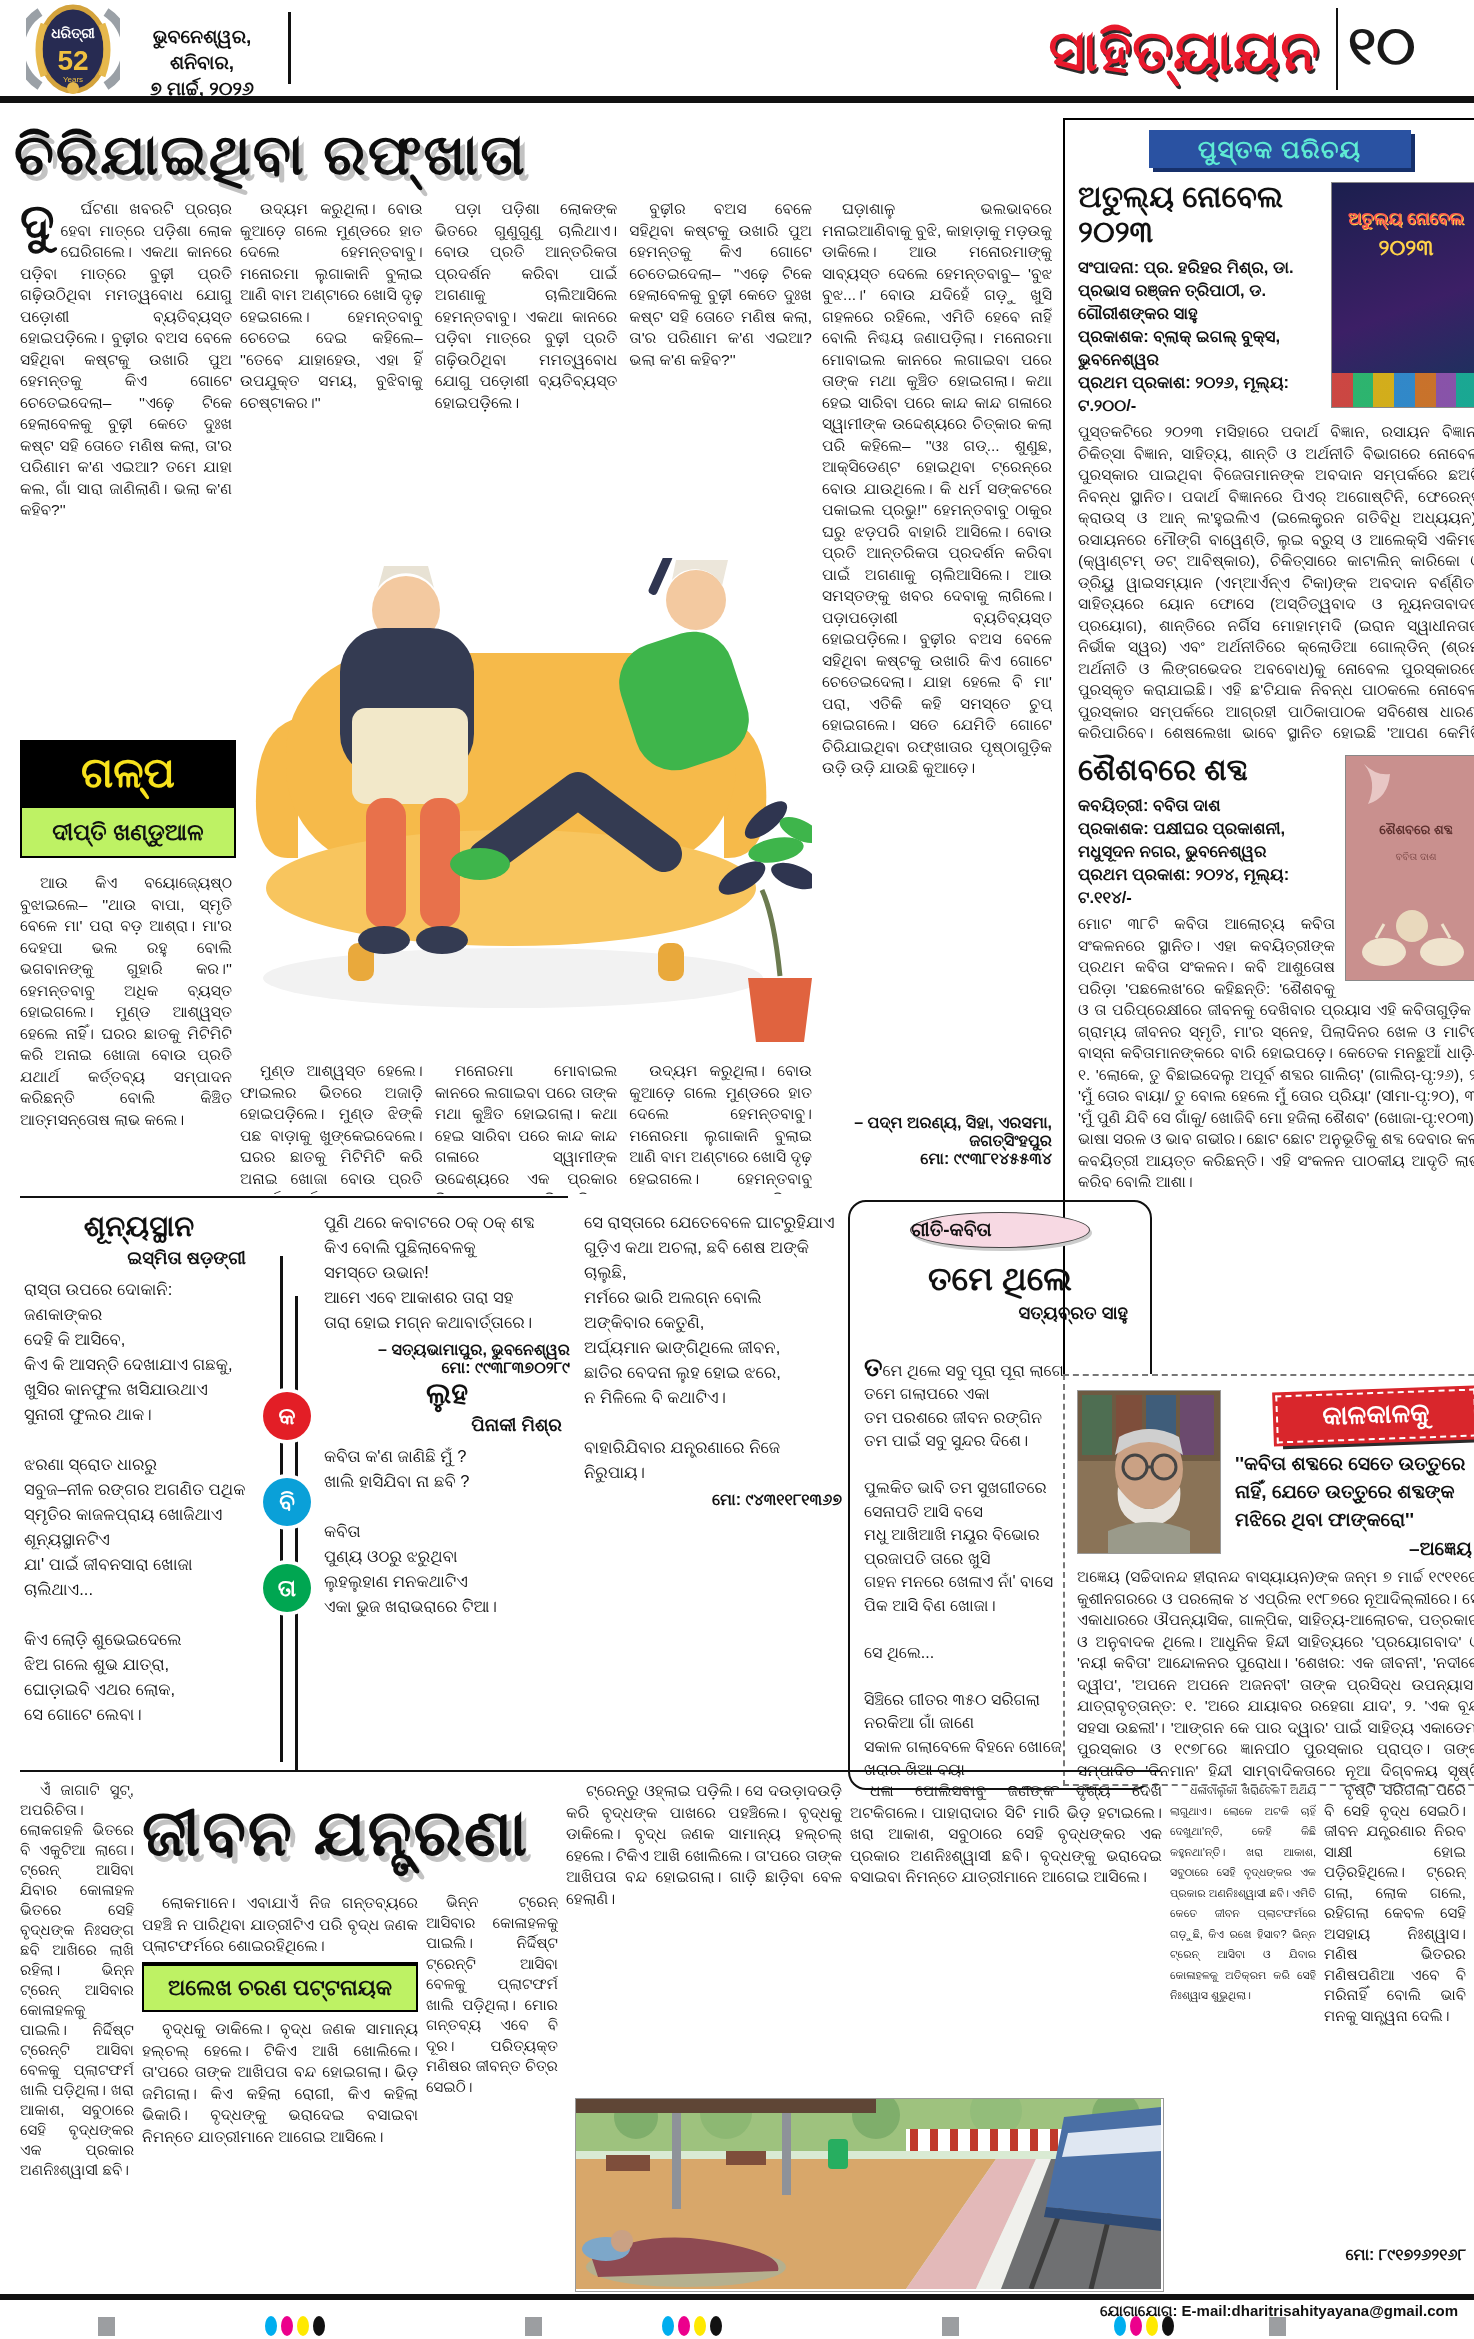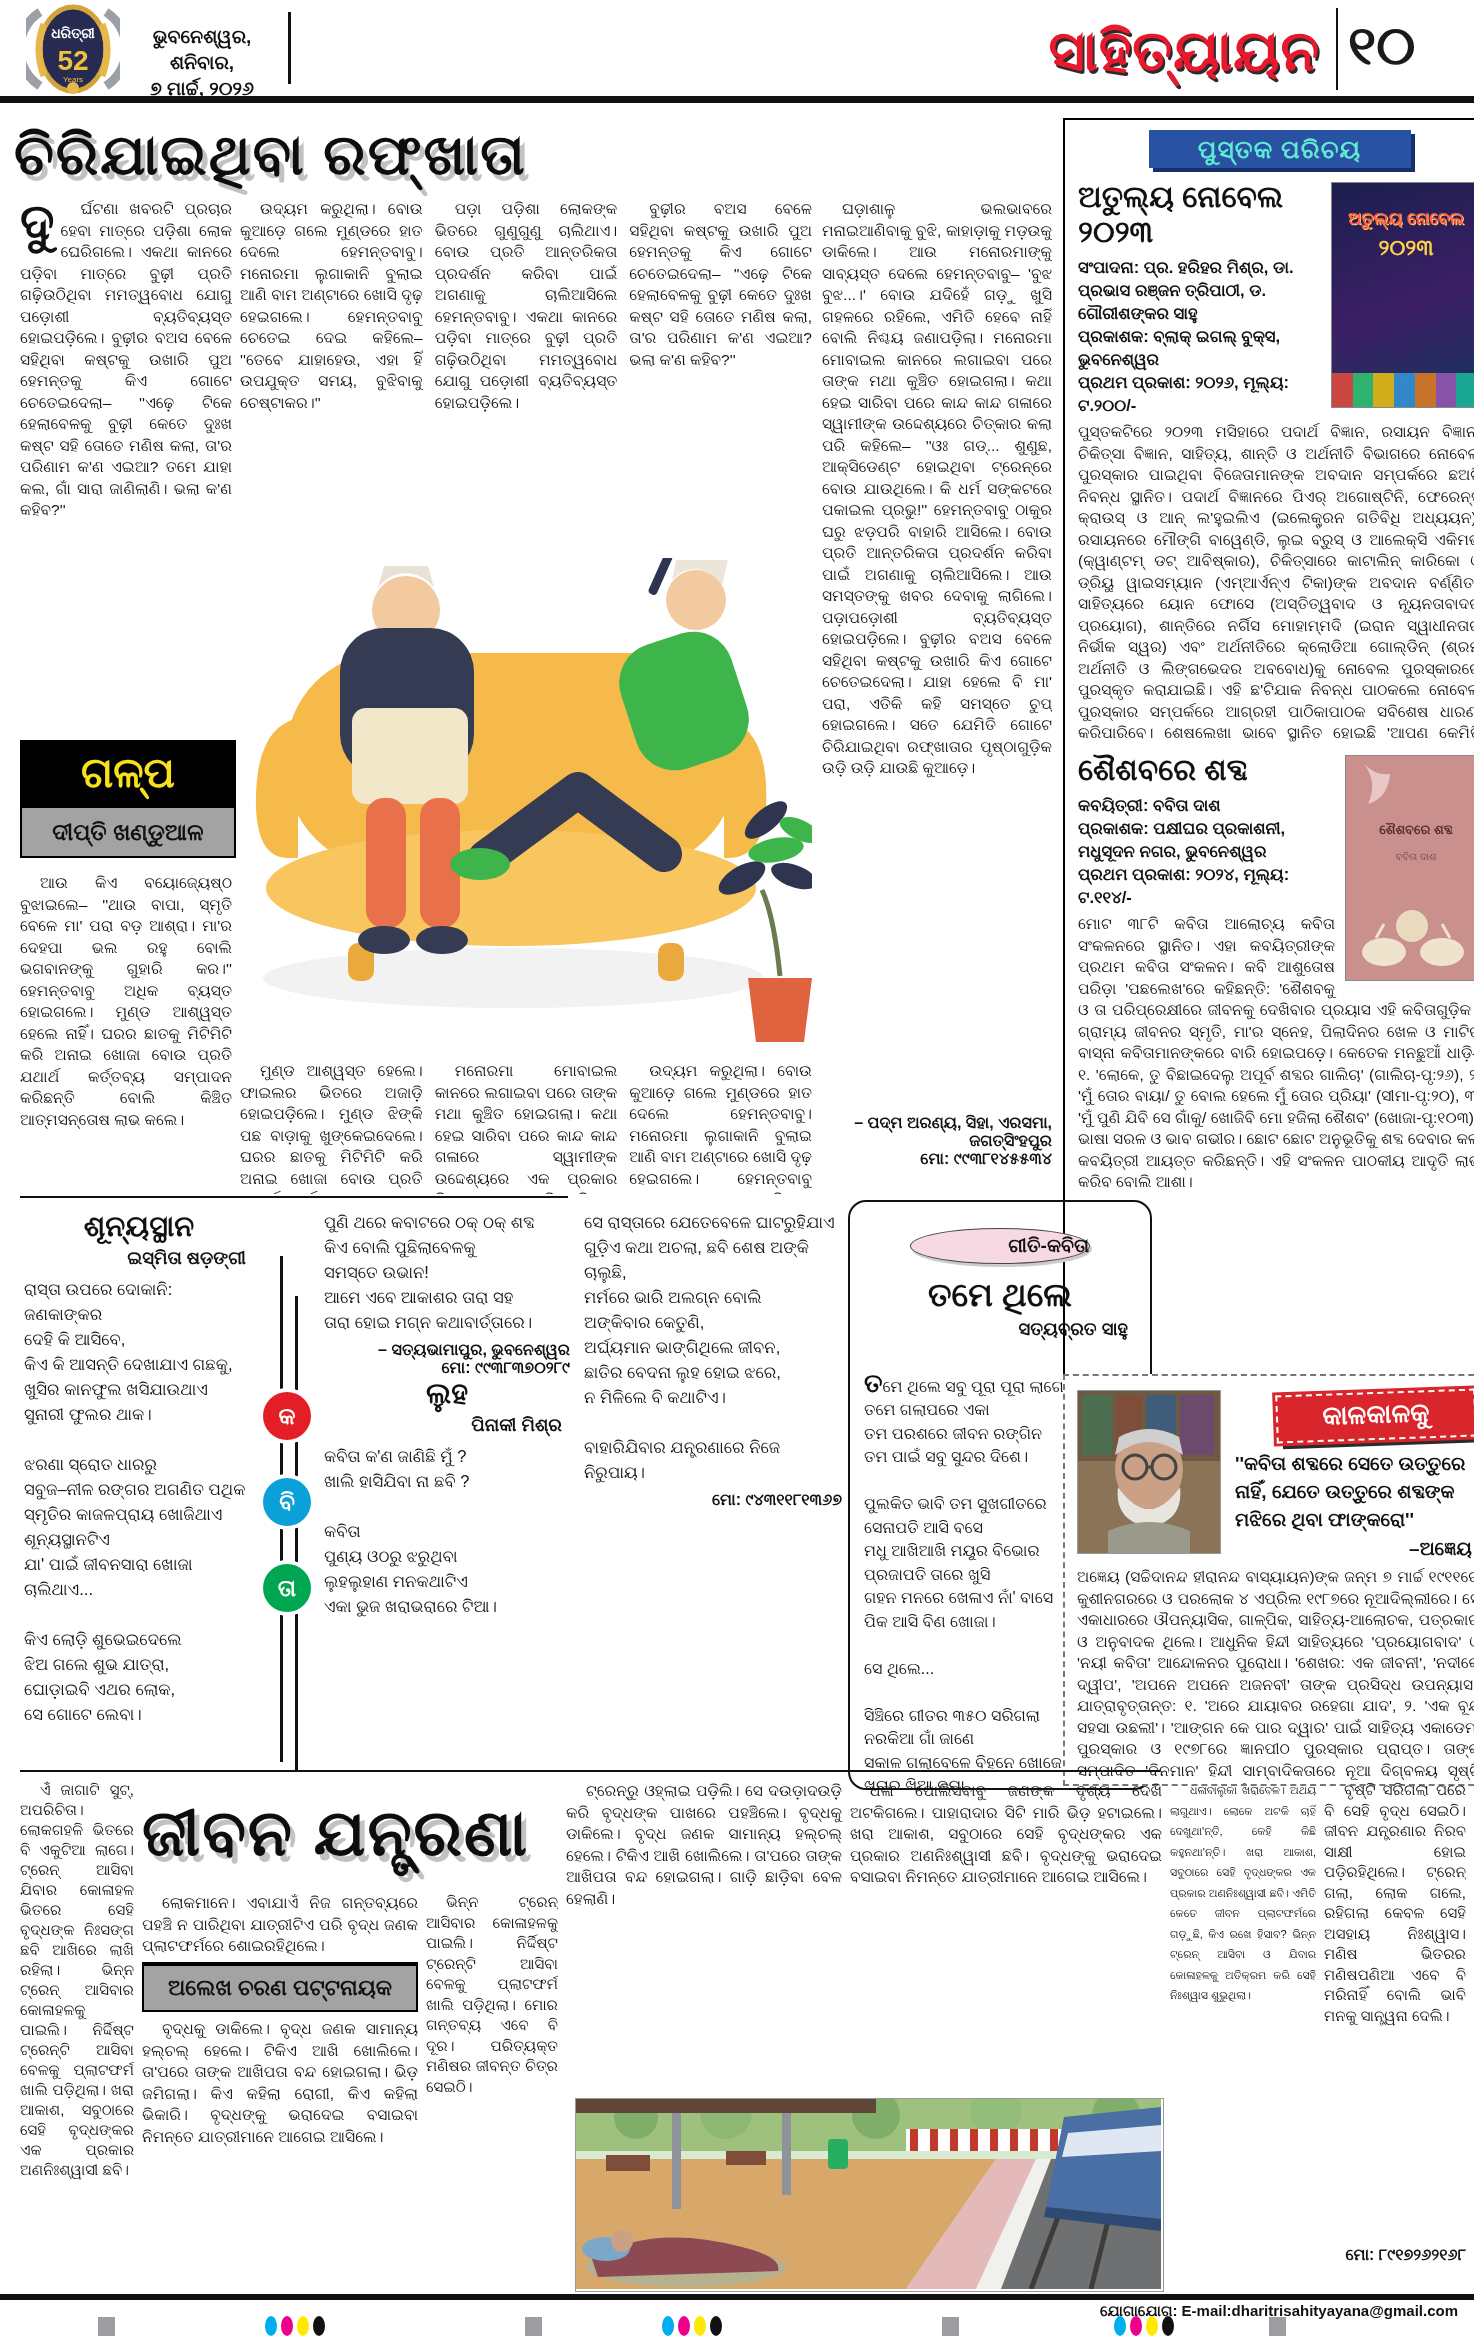--- a/index.html
+++ b/index.html
@@ -11,21 +11,21 @@
   
   .dateline{font-size:19px;line-height:26px;font-weight:bold;text-align:center;}
   .vline{width:3px;background:#111;}
   .mh-title{font-size:56px;font-weight:900;color:#e8192c;text-align:right;
             text-shadow:2px 3px 0 rgba(20,20,20,.9);letter-spacing:1px;}
   .pageno{font-size:54px;font-weight:bold;color:#1a1a1a;}
   .rule{background:#111;}
   
   .headline{font-weight:900;color:#0d0d0d;text-shadow:5px 6px 0 #c2c2c2;letter-spacing:2px;}
   
-  .badgebox{border:2px solid #000;background:#a3a3a3;}
+  .badgebox{border:2px solid #000;background:#bef264;}
   .badge-black{background:#000;color:#f7e11c;font-weight:900;text-align:center;}
   .badge-byline{font-weight:bold;text-align:center;}
   
   .bookbox{border:2px solid #000;padding:10px 13px;overflow:hidden;}
   .bb-header{width:262px;height:38px;margin:0 auto 10px auto;background:#2a52a2;color:#5eead4;
              font-size:25px;font-weight:900;text-align:center;line-height:38px;
              box-shadow:4px 4px 0 #16306b;letter-spacing:1px;}
   .rv{overflow:hidden;}
   .rv-title{font-size:30px;font-weight:900;margin:2px 0 6px 0;}
   .rv-meta{font-size:16.5px;line-height:23px;font-weight:bold;}
@@ -36,22 +36,22 @@
   .poem-title{font-size:29px;font-weight:900;text-align:center;}
   .poem-author{font-size:18px;font-weight:bold;text-align:right;margin:4px 8px 8px 0;}
   .poem-body{font-size:16.5px;line-height:25px;white-space:pre-line;overflow:hidden;}
   .poem-sign{font-size:16px;font-weight:bold;text-align:right;white-space:pre-line;margin-top:6px;}
   .deco-line{position:absolute;left:50%;top:0;bottom:0;width:3px;margin-left:-7px;background:#111;}
   .deco-line2{position:absolute;left:50%;top:40px;bottom:-10px;width:3px;margin-left:8px;background:#111;}
   .deco-circle{position:absolute;left:50%;transform:translateX(-50%);width:48px;height:48px;border-radius:50%;
                color:#fff;font-size:23px;font-weight:900;text-align:center;line-height:48px;
                box-shadow:0 0 0 4px #fff;}
   .giti-box{border:2px solid #111;border-radius:18px;padding:10px 14px;overflow:hidden;}
-  .giti-badge{width:178px;height:34px;margin:16px auto 12px auto;background:#f7d9e3;border:1px solid #444;
-              border-radius:50%;font-size:19px;font-weight:bold;text-align:right;line-height:34px;
+  .giti-badge{width:178px;height:34px;margin:0 auto 12px auto;background:#f7d9e3;border:1px solid #444;
+              border-radius:50%;font-size:19px;font-weight:bold;text-align:left;line-height:34px;
               box-shadow:2px 3px 0 #ccc;}
   
   .kalabox{border:2px dashed #777;padding:10px 12px;overflow:hidden;background:#fff;}
   .kala-ribbon{float:right;width:196px;height:44px;margin:6px 4px 10px 12px;background:#d9262c;
                border:2px dashed #fff;box-shadow:0 0 0 3px #d9262c,6px 6px 0 #2b2b2b;
                color:#fff;font-size:26px;font-weight:900;text-align:center;line-height:40px;
                transform:rotate(-2deg);}
   .kala-quote{font-size:19px;line-height:28px;font-weight:bold;margin-left:160px;padding-top:56px;}
   .kala-attr{font-size:19px;font-weight:900;text-align:right;margin:4px 8px 6px 0;}
   .kala-bio{font-size:15.5px;line-height:21.5px;text-align:justify;clear:none;}

